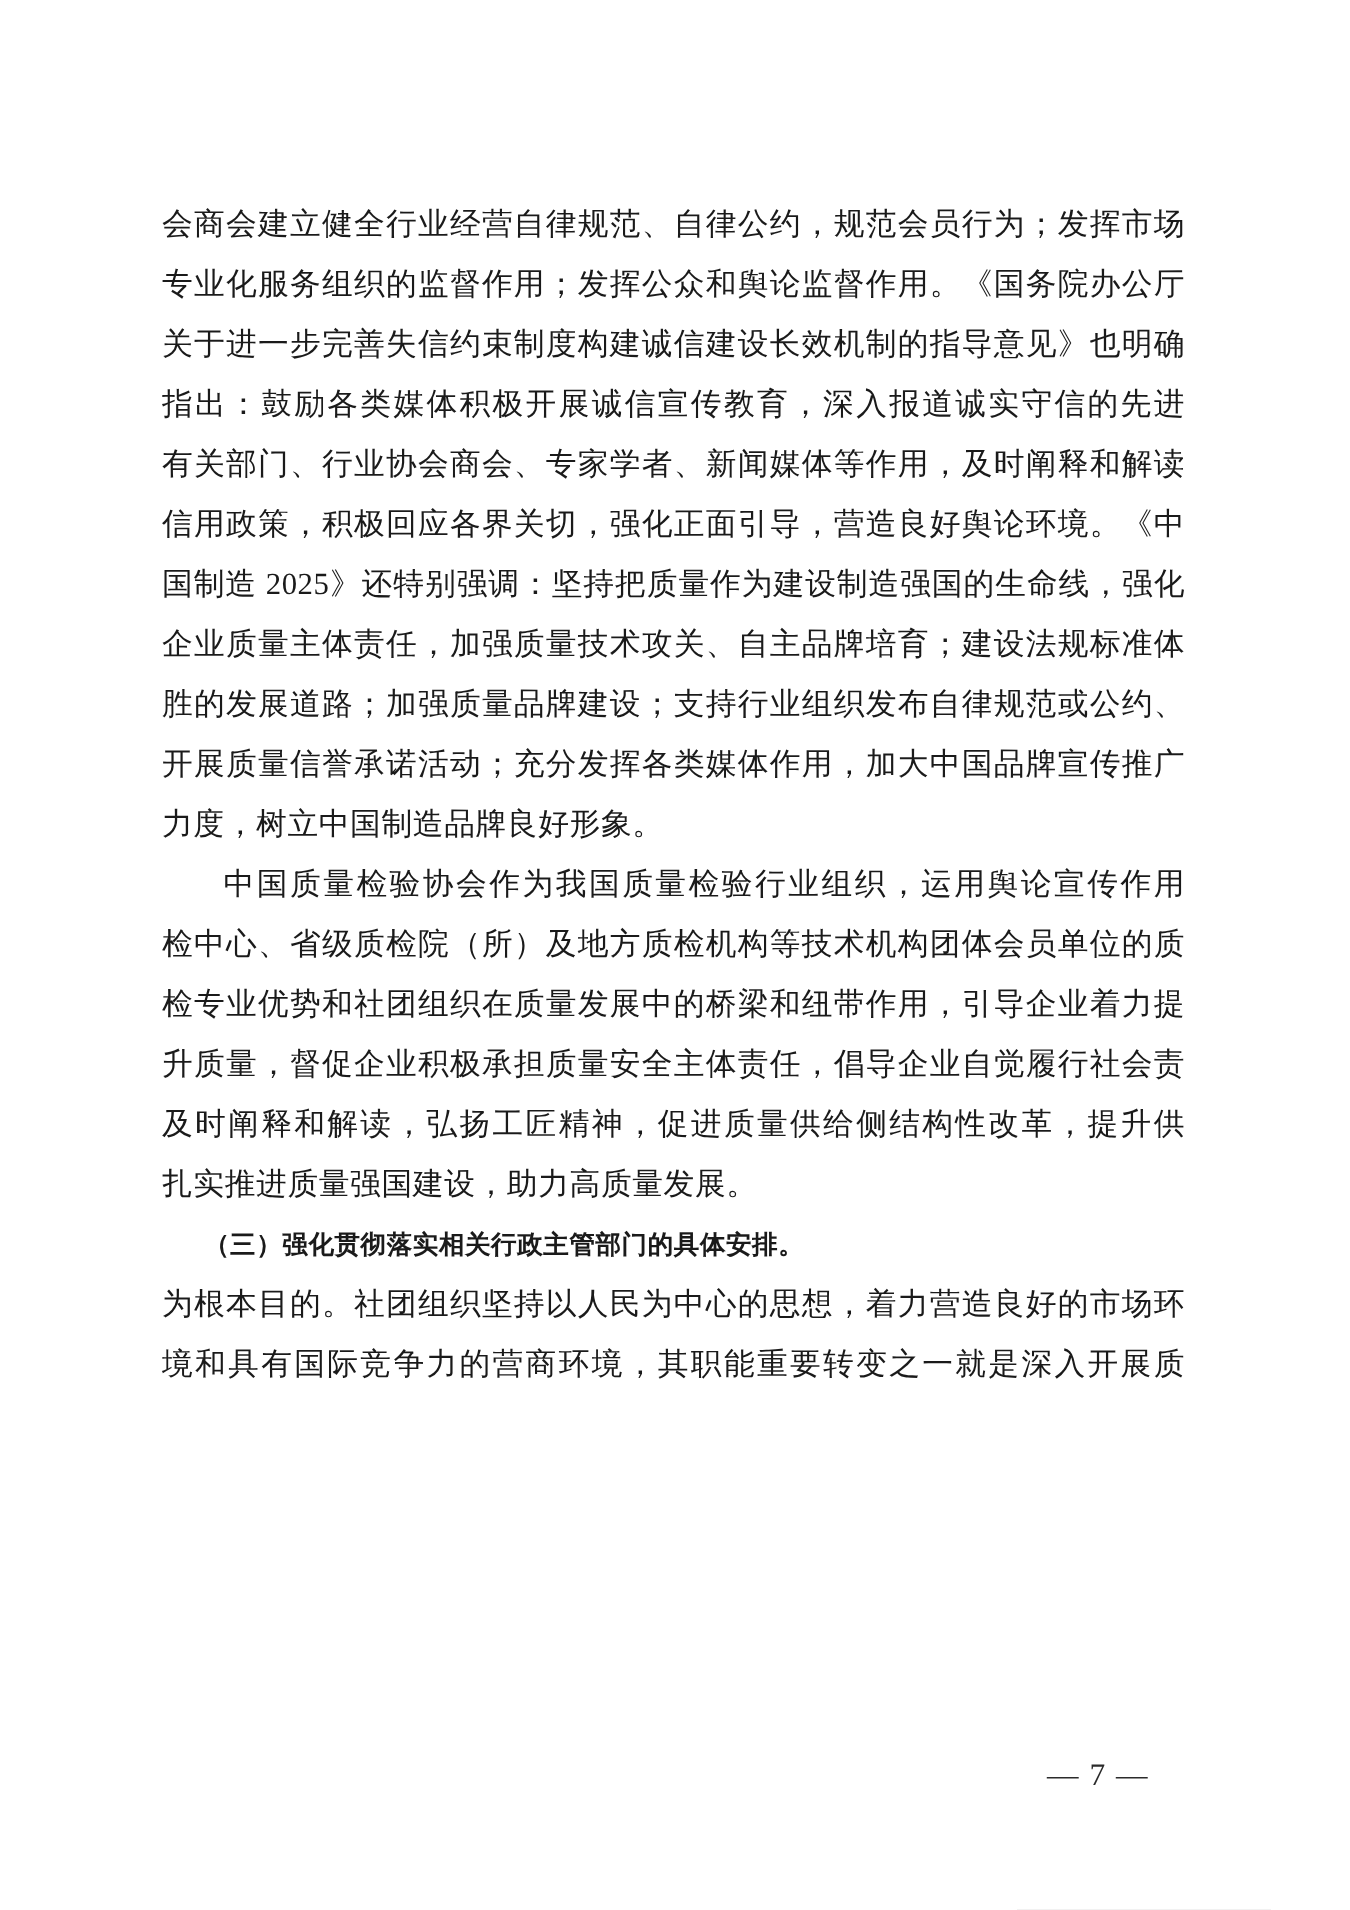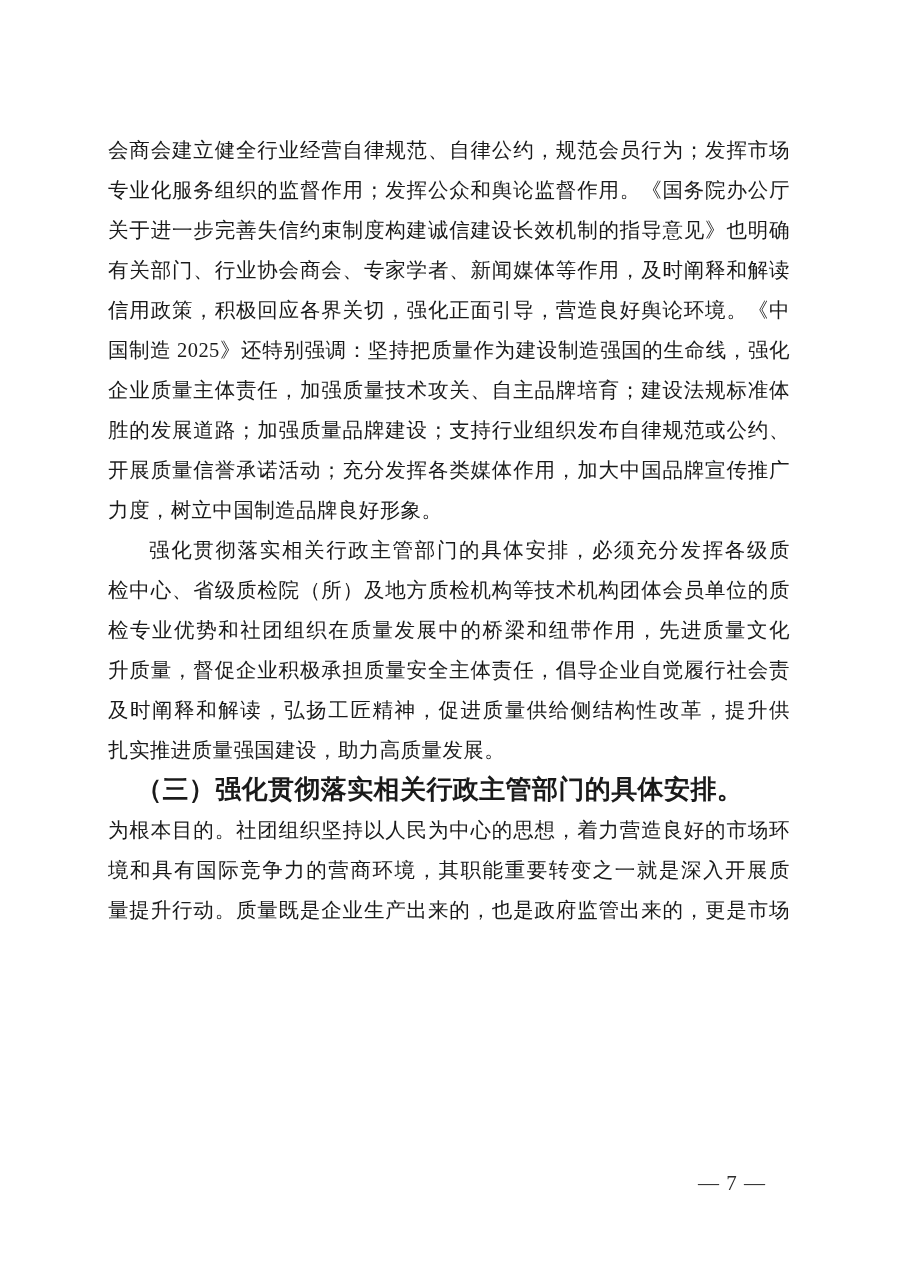--- a/index.html
+++ b/index.html
@@ -35,21 +35,21 @@
   }
   .line.end {
     text-align: center;
     text-align-last: left;
   }
   .line.indent {
     text-indent: 41px;
   }
   .line.heading {
     font-weight: bold;
-    font-size: 26px;
+    font-size: 17px;
     text-align: left;
     text-align-last: left;
     text-indent: 28px;
   }
   .page-number {
     position: absolute;
     top: 1168px;
     right: 134px;
     height: 30px;
     line-height: 30px;
@@ -59,32 +59,32 @@
   }
 </style>
 </head>
 <body>
 
 <div class="page">
   <div class="text-block">
       <div class="line">会商会建立健全行业经营自律规范、自律公约，规范会员行为；发挥市场</div>
       <div class="line">专业化服务组织的监督作用；发挥公众和舆论监督作用。《国务院办公厅</div>
       <div class="line">关于进一步完善失信约束制度构建诚信建设长效机制的指导意见》也明确</div>
+      <div class="line">指出：鼓励各类媒体积极开展诚信宣传教育，深入报道诚实守信的先进</div>
       <div class="line">有关部门、行业协会商会、专家学者、新闻媒体等作用，及时阐释和解读</div>
       <div class="line">信用政策，积极回应各界关切，强化正面引导，营造良好舆论环境。《中</div>
       <div class="line">国制造 2025》还特别强调：坚持把质量作为建设制造强国的生命线，强化</div>
       <div class="line">企业质量主体责任，加强质量技术攻关、自主品牌培育；建设法规标准体</div>
       <div class="line">胜的发展道路；加强质量品牌建设；支持行业组织发布自律规范或公约、</div>
       <div class="line">开展质量信誉承诺活动；充分发挥各类媒体作用，加大中国品牌宣传推广</div>
       <div class="line end">力度，树立中国制造品牌良好形象。</div>
-      <div class="line indent">强化贯彻落实相关行政主管部门的具体安排，必须充分发挥各级质</div>
+      <div class="line indent">中国质量检验协会作为我国质量检验行业组织，运用舆论宣传作用</div>
       <div class="line">检中心、省级质检院（所）及地方质检机构等技术机构团体会员单位的质</div>
-      <div class="line">检专业优势和社团组织在质量发展中的桥梁和纽带作用，先进质量文化</div>
+      <div class="line">检专业优势和社团组织在质量发展中的桥梁和纽带作用，引导企业着力提</div>
       <div class="line">升质量，督促企业积极承担质量安全主体责任，倡导企业自觉履行社会责</div>
       <div class="line">及时阐释和解读，弘扬工匠精神，促进质量供给侧结构性改革，提升供</div>
       <div class="line end">扎实推进质量强国建设，助力高质量发展。</div>
       <div class="line heading">（三）强化贯彻落实相关行政主管部门的具体安排。</div>
       <div class="line">为根本目的。社团组织坚持以人民为中心的思想，着力营造良好的市场环</div>
       <div class="line">境和具有国际竞争力的营商环境，其职能重要转变之一就是深入开展质</div>
-      <div class="line">量提升行动。质量既是企业生产出来的，也是政府监管出来的，更是市场</div>
     </div>
   <div class="page-number">— 7 —</div>
 </div>
 
 </body></html>

